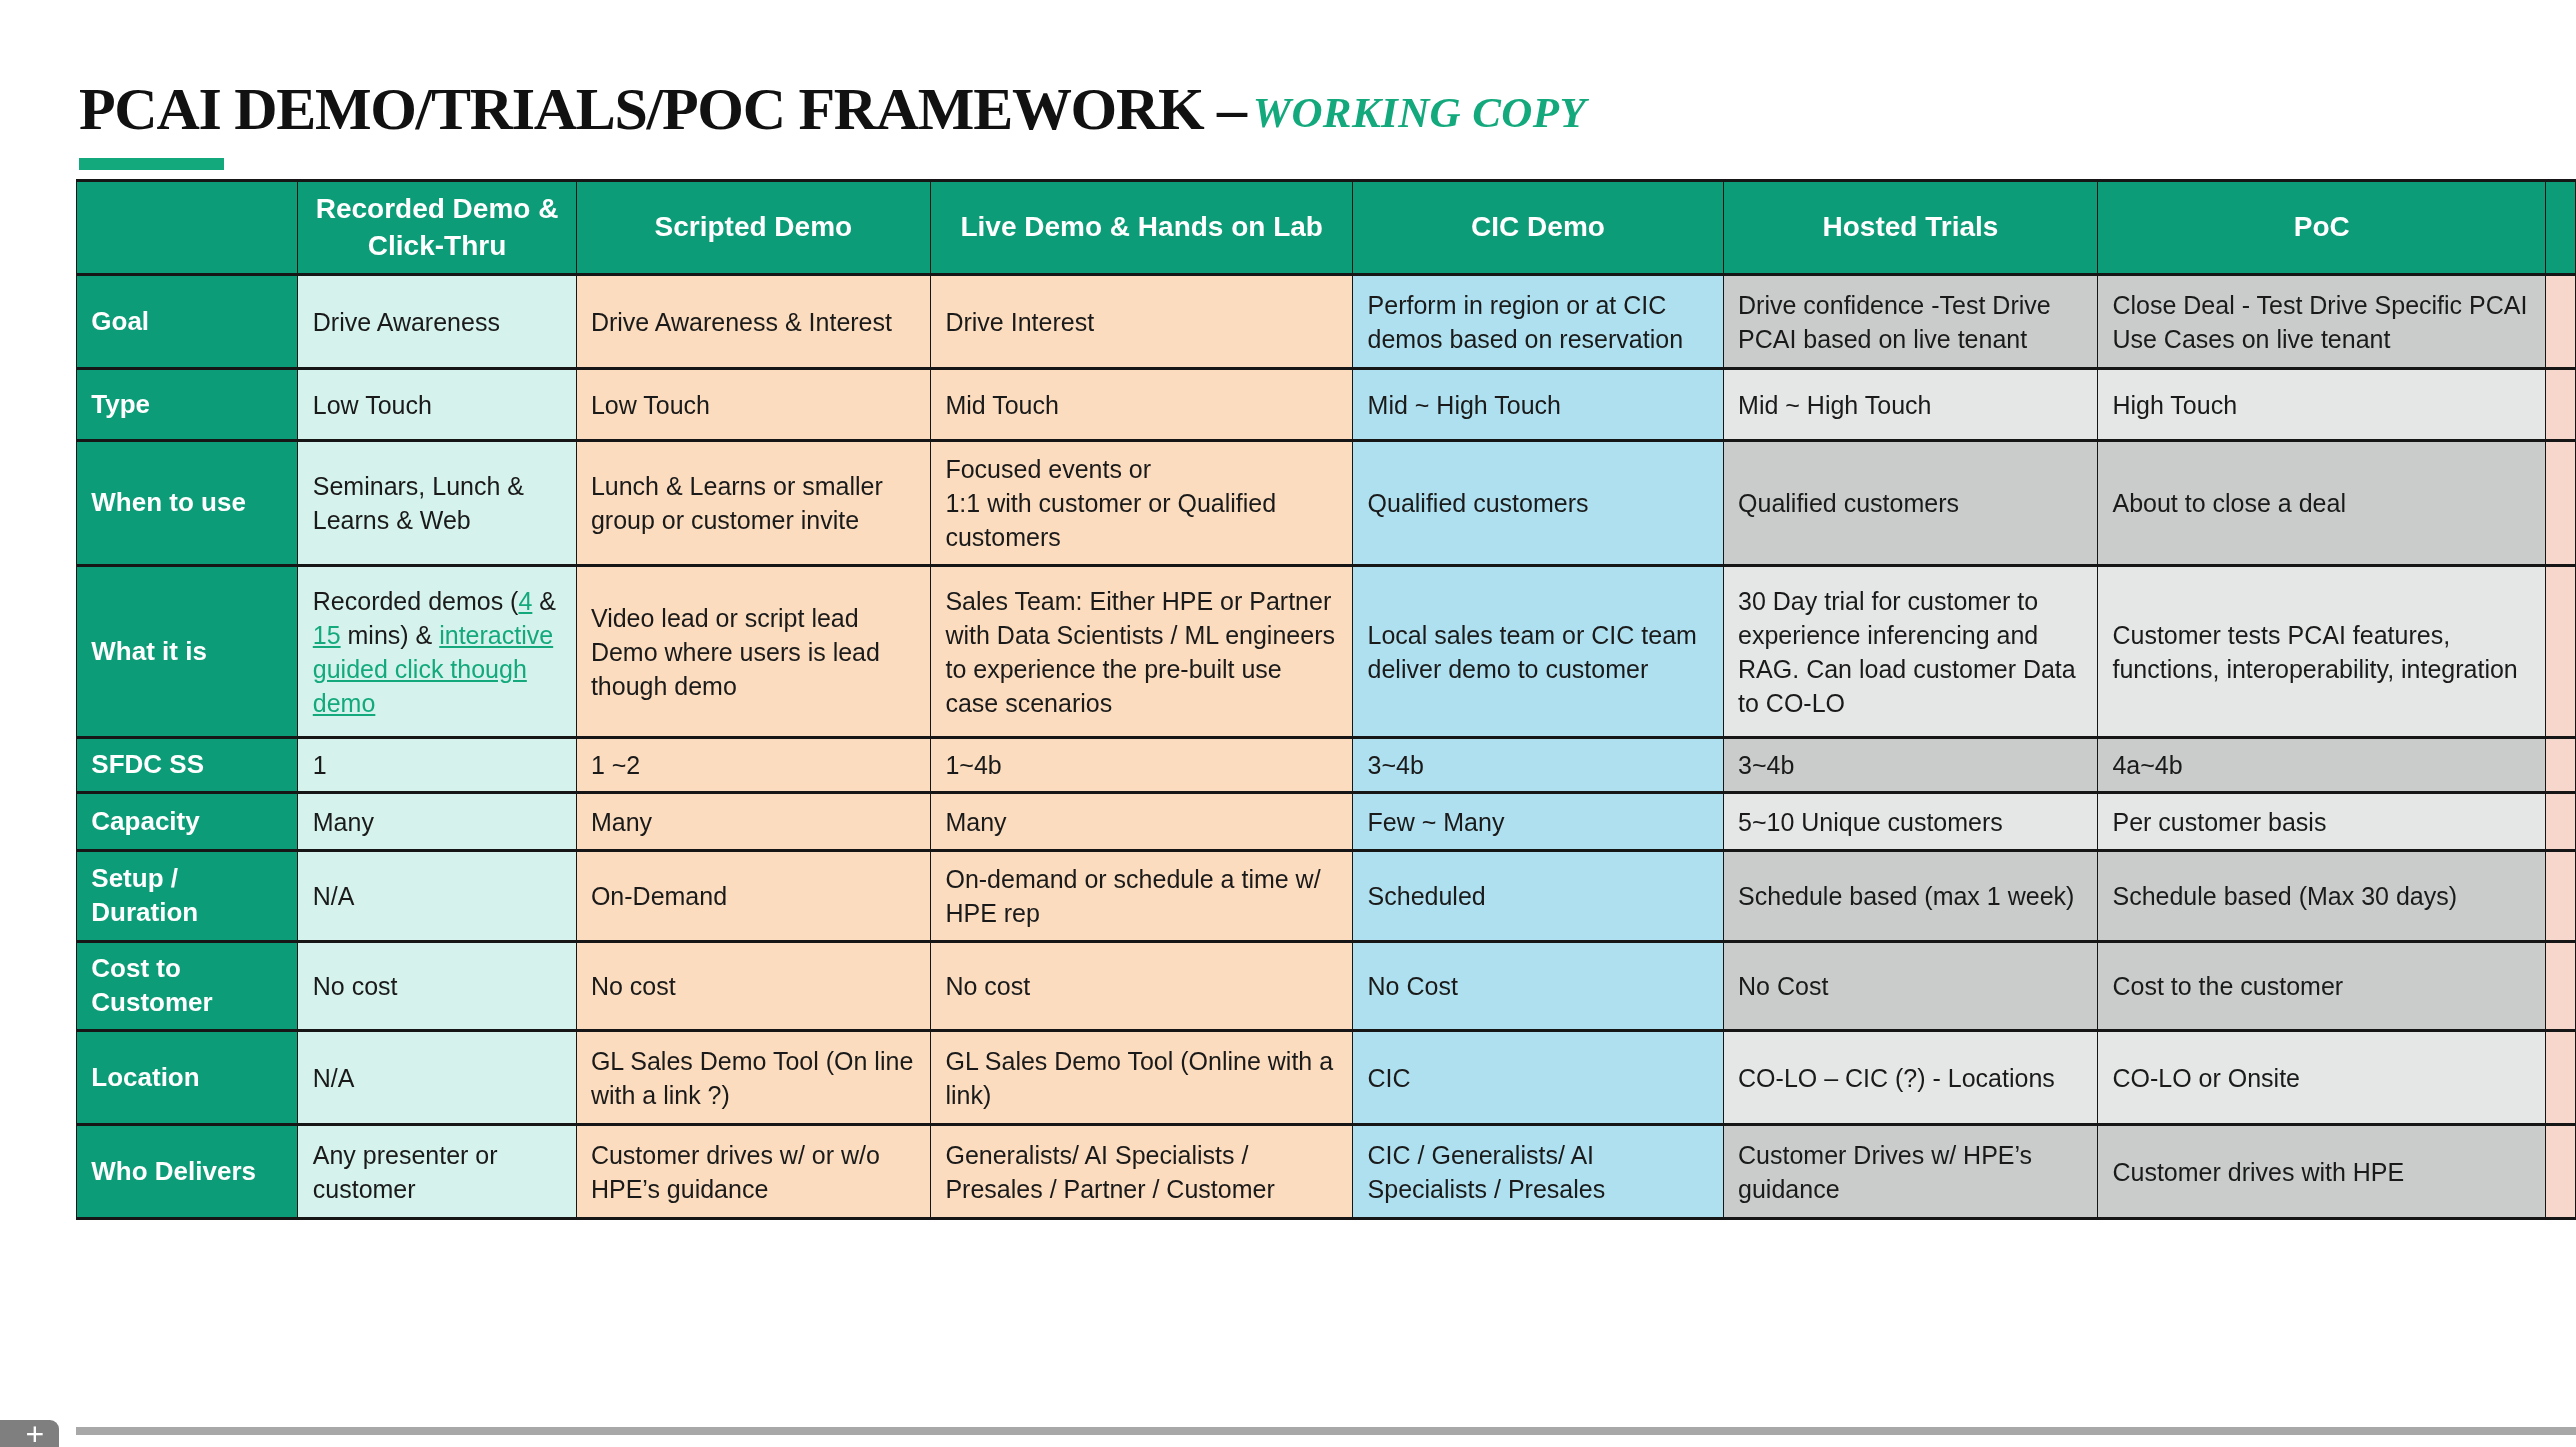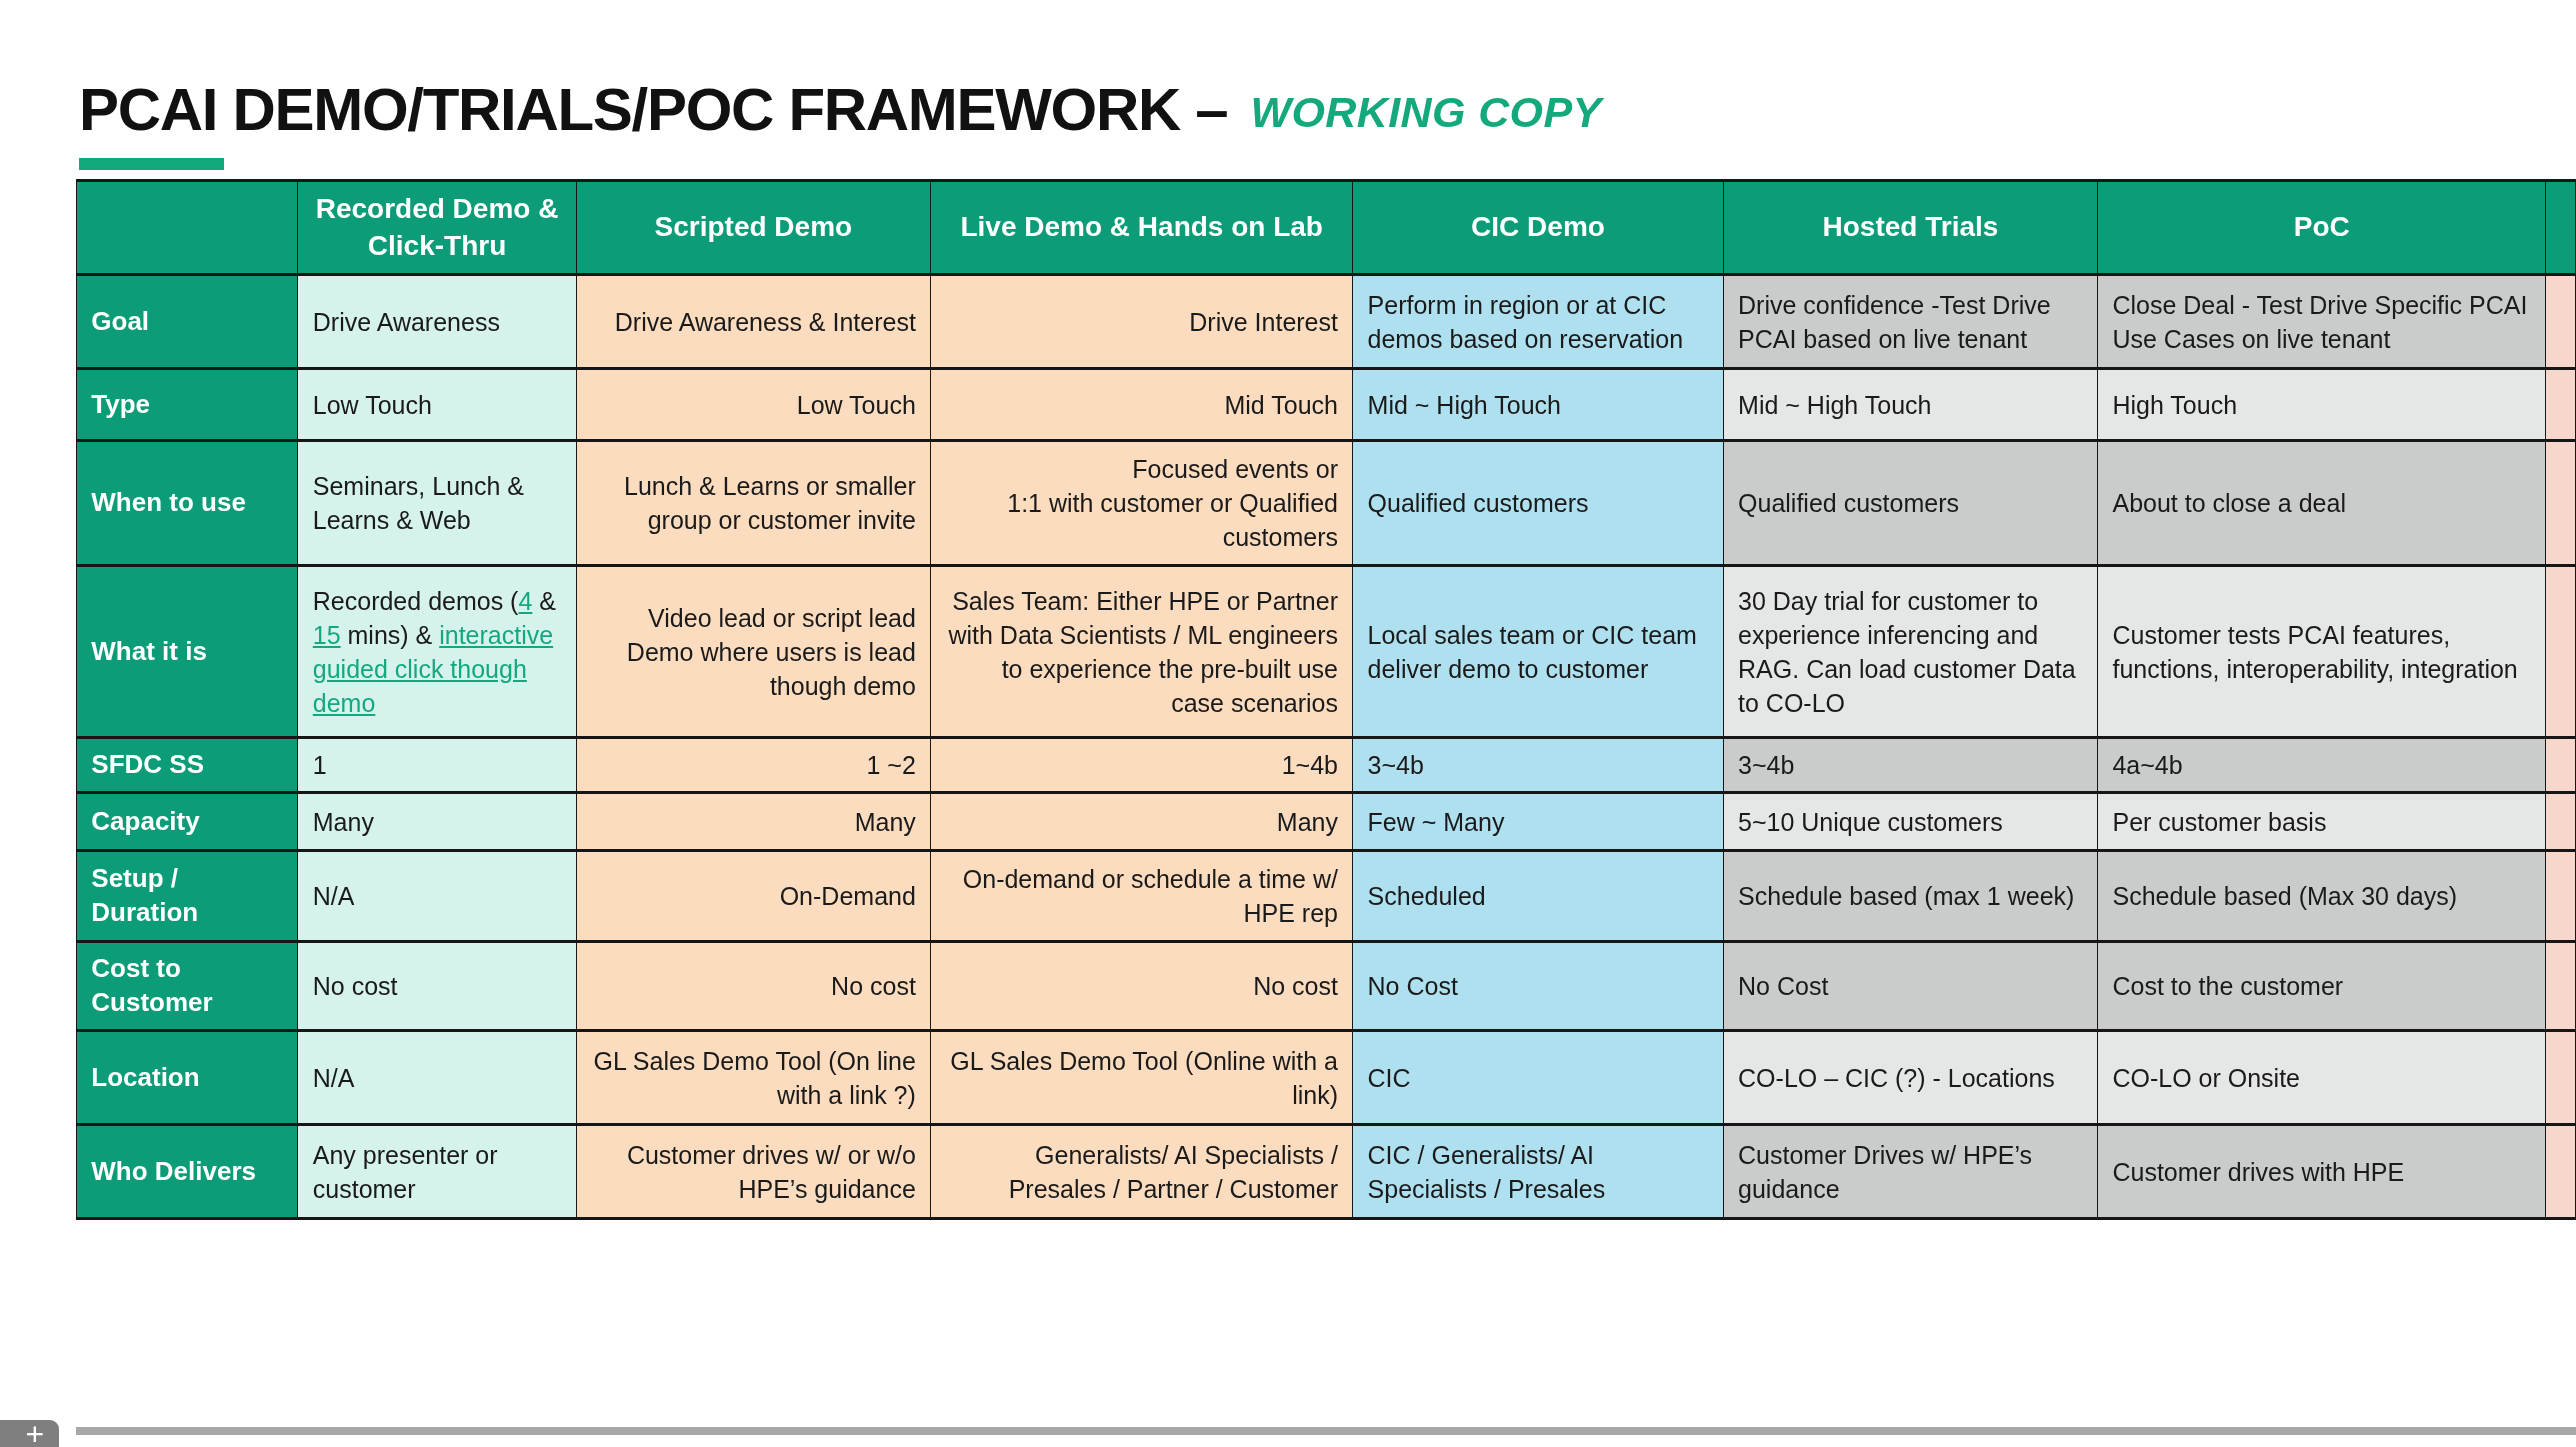--- a/index.html
+++ b/index.html
@@ -12,21 +12,21 @@
     --gray-light:#E5E7E6;
     --border-black:#161616;
     --text-dark:#1A1A1A;
   }
   html,body{margin:0;padding:0;background:#fff;}
   .page{
     position:relative;width:2576px;height:1448px;overflow:hidden;background:#fff;
     font-family:"Liberation Sans", sans-serif;color:var(--text-dark);
   }
   .title-wrap{
-    position:absolute;left:79px;top:75px;display:flex;align-items:center;gap:23px;white-space:nowrap;
+    position:absolute;left:79px;top:75px;display:flex;align-items:center;gap:7px;white-space:nowrap;font-family:Liberation Serif, serif;
   }
   .title-main{
     font-size:60px;font-weight:800;letter-spacing:-1.3px;color:#111;
   }
   .title-accent{
     font-size:43px;font-weight:700;font-style:italic;color:var(--accent-green);letter-spacing:0.4px;
     padding-top:5.4px;
   }
   .title-bar{
     position:absolute;left:79px;top:158px;width:145px;height:11.6px;background:var(--accent-green);
@@ -44,21 +44,21 @@
   .framework thead th{
     background:var(--header-teal);color:#fff;text-align:center;
     font-size:28px;font-weight:700;line-height:1.3;
   }
   .framework .rl{
     background:var(--header-teal);color:#fff;text-align:left;
     font-weight:700;font-size:26px;line-height:1.3;
   }
   .hdr-italic{}
   .mint{background:var(--mint);}
-  .peach{background:var(--peach);text-align:right;}
+  .peach{background:var(--peach);}
   .blue{background:var(--blue);}
   .gd{background:var(--gray-dark);}
   .gl{background:var(--gray-light);}
   .sliver{background:#F7D7CC;}
   .glink{color:var(--accent-green);text-decoration:underline;cursor:pointer;}
   .merged-avail{text-align:center;font-size:31px;line-height:1.5;}
   .r-hd{height:94px}.r0{height:94px}.r1{height:72px}.r2{height:125px}.r3{height:172px}
   .r4{height:55px}.r5{height:58px}.r6{height:91px}.r7{height:58px}.r8{height:89px}
   .r9{height:94px}.r10{height:94px}.r11{height:58px}.r12{height:100px}
   .bottom-strip{

